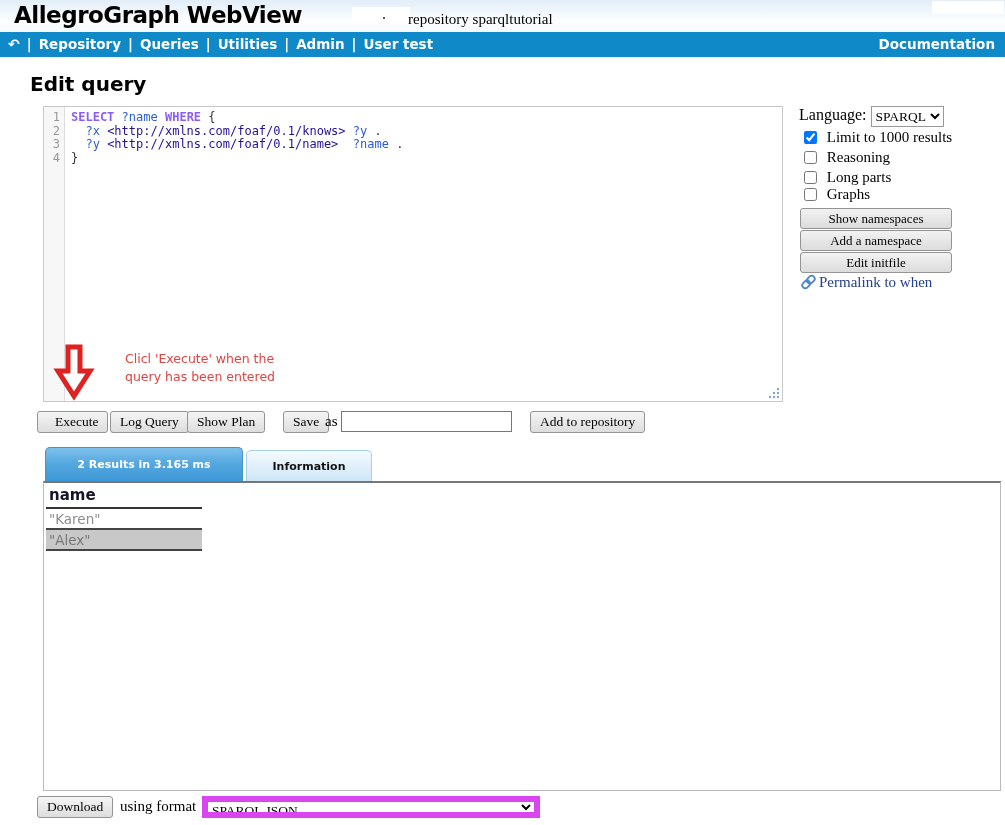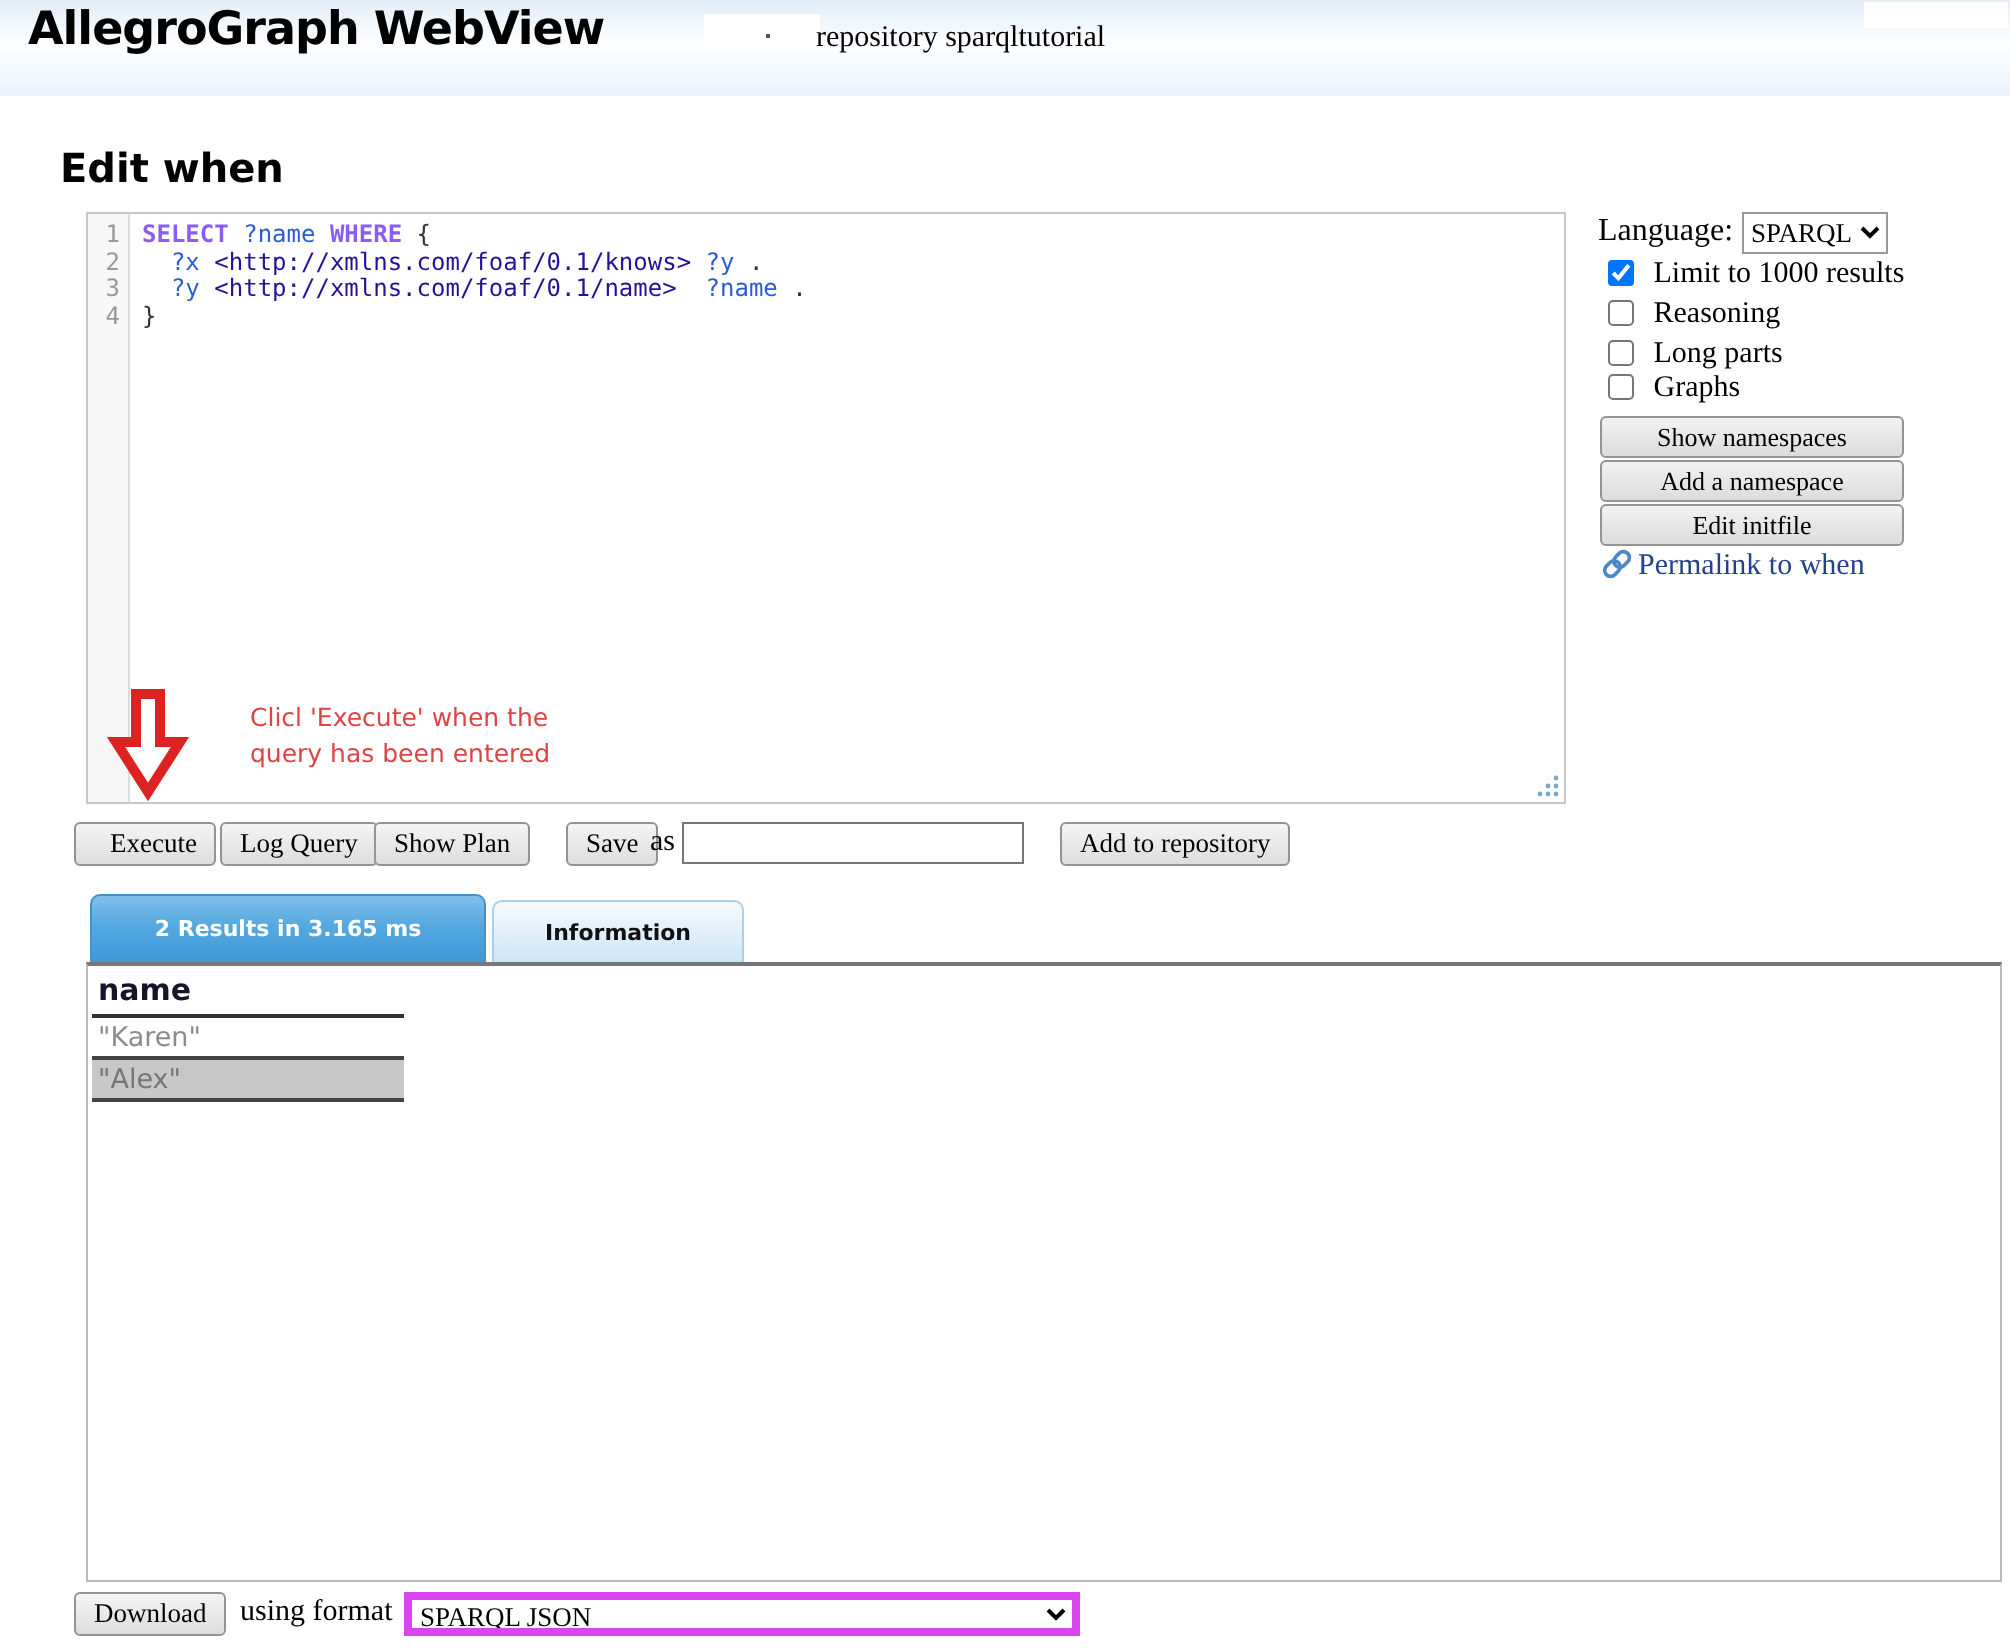--- a/index.html
+++ b/index.html
@@ -150,38 +150,44 @@
     font-size:13.5px; color:#8c8c8c; height:21px; line-height:21px;
     padding-left:3px; border-bottom:2px solid #444;
   }
   .row-alt { background:#c8c8c8; color:#777; }
   
   .btn-download { left:37px; top:796px; }
   .format-label { position:absolute; left:120px; top:798px; font-size:15px; }
   .format-select {
     position:absolute; left:202px; top:796px; width:338px; height:22px;
     font-family:"Liberation Serif",serif; font-size:13.5px;
-    border:4px solid #d946ef; background:#fff;
+    border:6px solid #d946ef; background:#fff;
   }
 </style>
 </head>
 <body>
 
 <div class="stage">
 
   <div class="app-header">
     <span class="app-title">AllegroGraph WebView</span>
     <div class="redact redact-1"></div>
     <div class="artifact-dot"></div>
     <span class="repo-label">repository sparqltutorial</span>
     <div class="redact redact-2"></div>
   </div>
 
-
-  <div class="page-heading">Edit when</div>
+  <div class="navbar">
+    <div class="nav-left">
+      <span class="nav-back">↶</span><span class="nav-sep">|</span><span class="nav-item">Repository</span><span class="nav-sep">|</span><span class="nav-item">Queries</span><span class="nav-sep">|</span><span class="nav-item">Utilities</span><span class="nav-sep">|</span><span class="nav-item">Admin</span><span class="nav-sep">|</span><span class="nav-item">User test</span>
+    </div>
+    <span class="nav-right">Documentation</span>
+  </div>
+
+  <div class="page-heading">Edit query</div>
 
   <div class="editor">
     <div class="gutter">
       <div>1</div>
       <div>2</div>
       <div>3</div>
       <div>4</div>
     </div>
     <div class="code">
       <div class="code-line"><span class="kw">SELECT</span><span class="pl"> </span><span class="var">?name</span><span class="pl"> </span><span class="kw">WHERE</span><span class="pl"> {</span></div>

